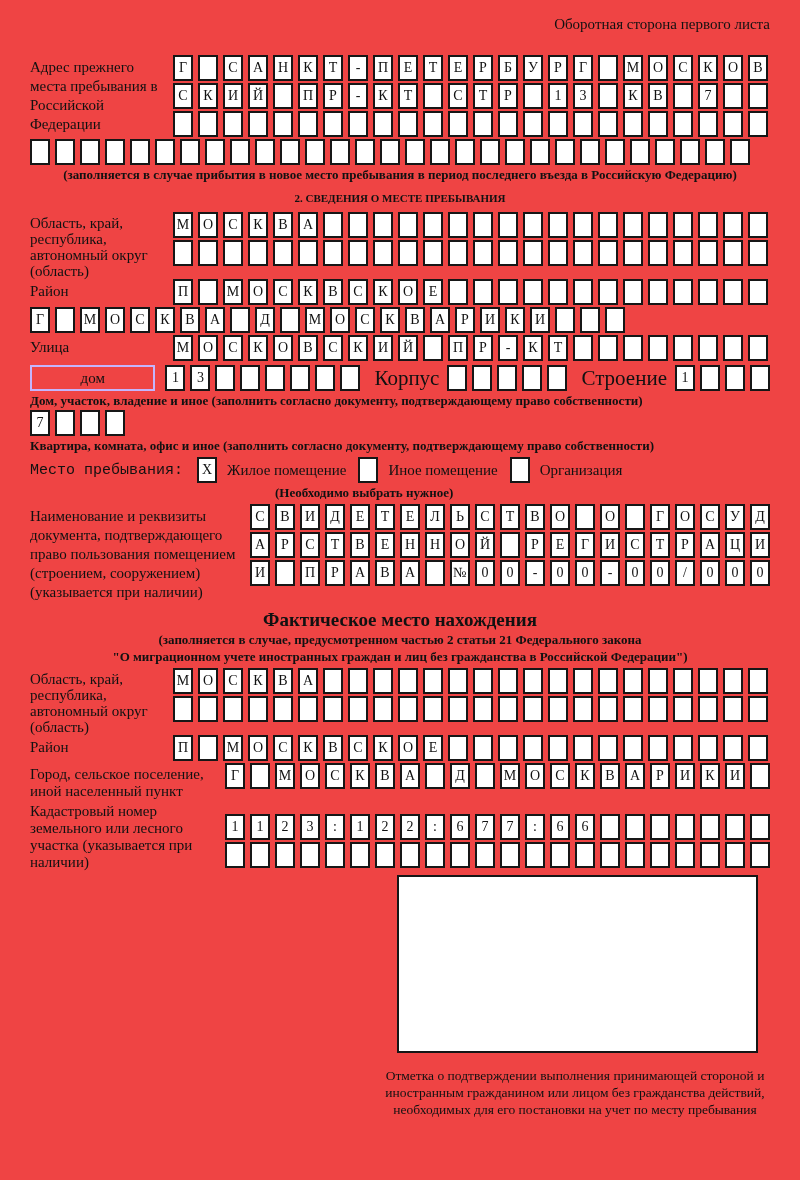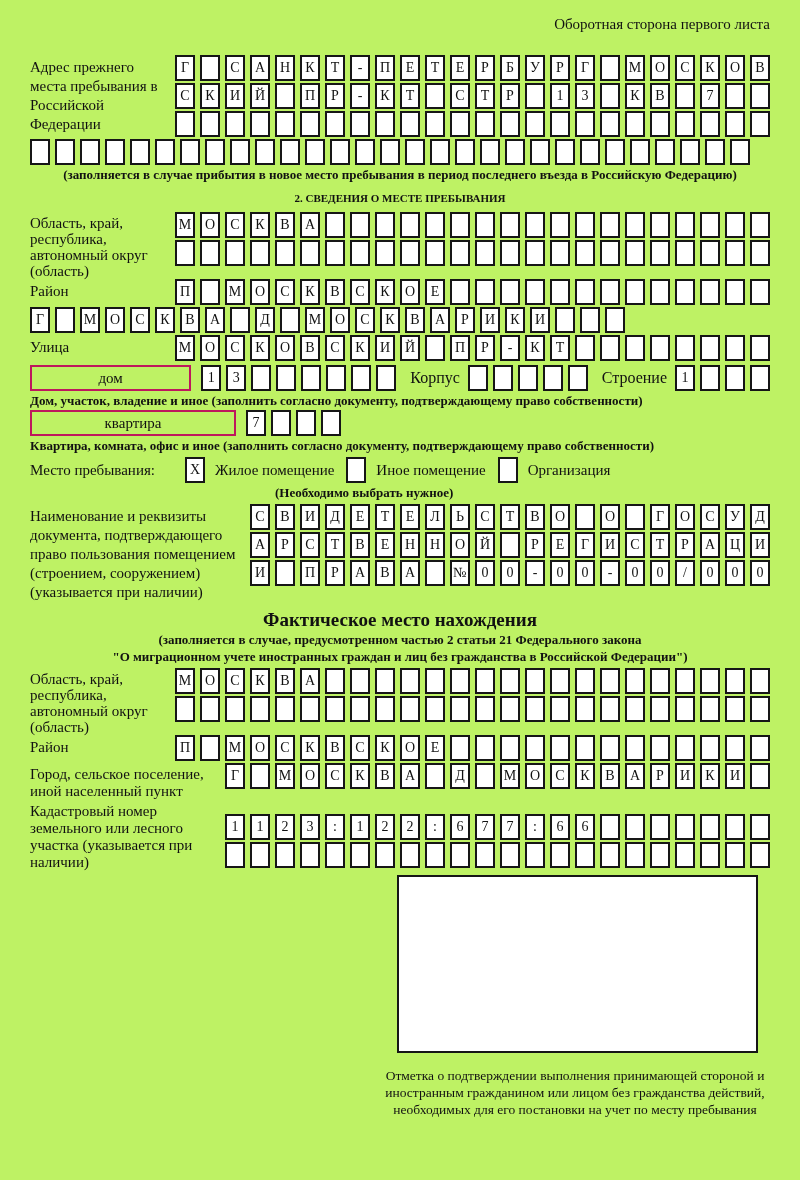--- a/index.html
+++ b/index.html
@@ -1,55 +1,55 @@
 <!DOCTYPE html>
 <html><head>
 <meta charset="utf-8">
 <style>
   html,body { margin:0; padding:0; background:#fff; }
   .page {
     position:relative; width:800px; height:1180px; box-sizing:border-box;
-    background:#bef264; color:#111;
+    background:#ef4444; color:#111;
     font-family:"Liberation Serif", serif;
     padding:16px 30px 0 30px; overflow:hidden;
   }
   .header-note { text-align:right; font-size:15px; line-height:17px; }
 
   .cells { display:flex; gap:5px; margin-bottom:2px; }
   .cell {
     flex:0 0 20px; width:20px; height:26px; box-sizing:border-box;
     border:2px solid #161616; background:#fff;
     display:flex; align-items:center; justify-content:center;
     font-size:14px; line-height:1; font-family:"Liberation Serif", serif;
   }
-  .form-row { display:flex; align-items:flex-start;justify-content:space-between; }
+  .form-row { display:flex; align-items:flex-start; }
   .label { font-size:15px; line-height:19px; padding-top:3px; box-sizing:border-box; padding-right:6px; }
   .w143 { flex:0 0 143px; }
   .w195 { flex:0 0 195px; }
   .w220 { flex:0 0 220px; }
   .rows { display:flex; flex-direction:column; }
 
   .note { font-size:13px; line-height:15px; margin-bottom:2px;font-weight:bold; }
   .center { text-align:center; }
   .section-title { text-align:center; font-weight:bold; font-size:11px; line-height:20px; margin:6px 0 4px 0; }
   .subtitle { text-align:center; font-weight:bold; font-size:19px; line-height:19px; margin:8px 0 3px 0; }
 
   .house-row { display:flex; align-items:center; margin:2px 0 2px 0; }
   .field-box {
-    border:2px solid #be185d; height:26px; box-sizing:border-box;
+    border:2px solid #c4b5fd; height:26px; box-sizing:border-box;
     display:flex; align-items:center; justify-content:center; font-size:15px;
   }
   .house-field { width:167px; margin-right:10px; }
   .apt-field { width:206px; margin-right:10px; }
-  .inline-label { font-size:16px; margin:0 8px 0 14px; }
+  .inline-label { font-size:21px; margin:0 8px 0 14px; }
   .house-row .cells { margin-bottom:0; }
 
   .stay-row { display:flex; align-items:center; font-size:15px; margin:4px 0 2px 0; }
   .stay-row .cell { margin:0 10px 0 12px; }
-  .stay-row .stay-label { margin-right:18px; }
+  .stay-row .stay-label { margin-right:2px;font-family:Liberation Mono, monospace; }
   .stay-note { margin-left:245px; }
 
   .confirm-box { width:361px; height:178px; border:2px solid #161616; box-sizing:border-box; margin:4px 0 0 367px; background:#fff; }
   .confirm-caption { width:410px; margin:14px 0 0 340px; text-align:center; font-size:13.5px; line-height:17px; }
 
   .mt22 { margin-top:22px; }
   .mb4 { margin-bottom:4px; }
 </style>
 </head>
 <body>
@@ -347,21 +347,20 @@
     <div class="cells">
         <span class="cell">1</span>
         <span class="cell"></span>
         <span class="cell"></span>
         <span class="cell"></span>
       </div>
   </div>
   <div class="note">Дом, участок, владение и иное (заполнить согласно документу, подтверждающему право собственности)</div>
 
   <div class="house-row">
-    <div class="field-box apt-field">квартира</div>
     <div class="cells">
         <span class="cell">7</span>
         <span class="cell"></span>
         <span class="cell"></span>
         <span class="cell"></span>
       </div>
   </div>
   <div class="note">Квартира, комната, офис и иное (заполнить согласно документу, подтверждающему право собственности)</div>
 
   <div class="stay-row">

